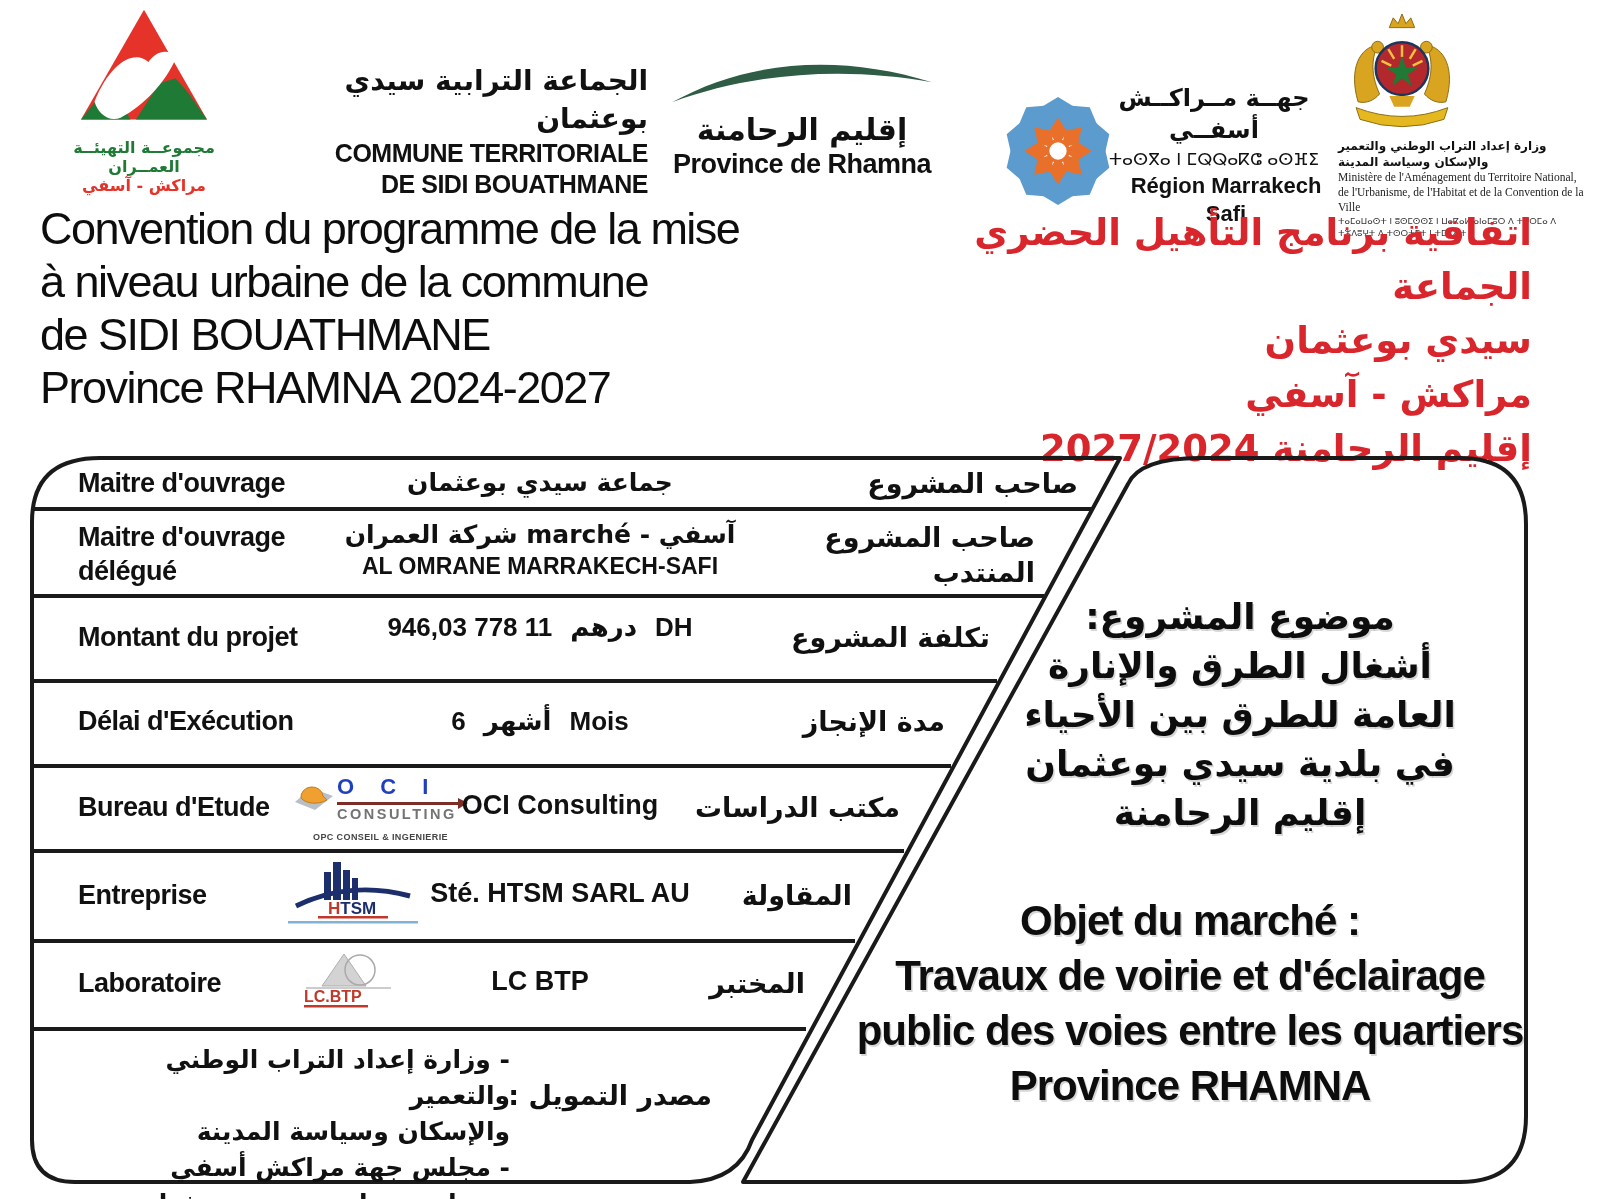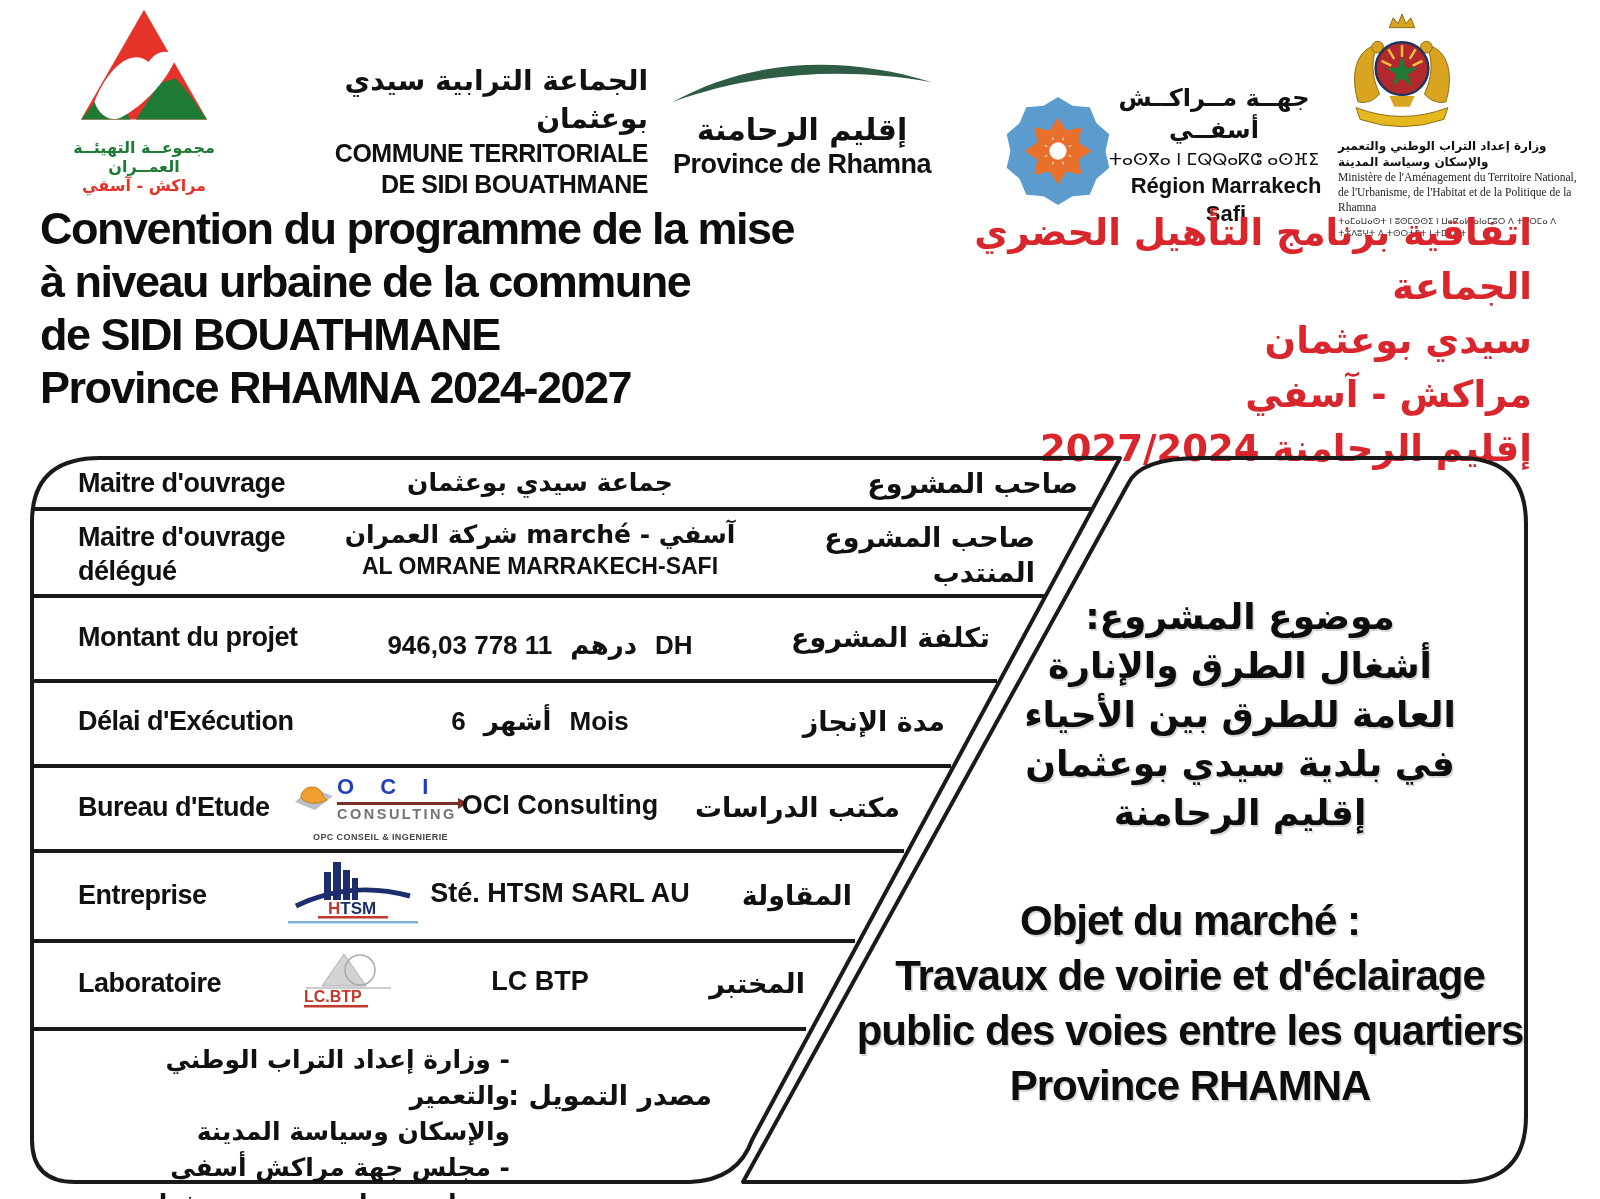--- a/index.html
+++ b/index.html
@@ -22,21 +22,21 @@
   .region-txt{left:1088px;top:82px;width:252px;text-align:center;}
   .region-ar{font-size:24px;font-weight:bold;line-height:32px;}
   .region-tif{font-size:17px;line-height:26px;font-family:"DejaVu Sans",sans-serif;}
   .region-fr{font-size:22px;font-weight:bold;line-height:28px;margin-left:24px;}
   .ministry{left:1338px;top:12px;width:258px;text-align:left;}
   .ministry-ar{font-size:12px;font-weight:bold;line-height:16px;}
   .ministry-fr{font-family:"Liberation Serif",serif;font-size:11.5px;line-height:15px;color:#222;}
   .ministry-tif{font-size:8.5px;line-height:12px;color:#333;font-family:"DejaVu Sans",sans-serif;}
 
   
-  .title-fr{left:40px;top:202px;width:780px;font-size:45px;font-weight:bold;line-height:53px;
+  .title-fr{left:40px;top:202px;width:780px;font-size:45px;font-weight:normal;line-height:53px;
             letter-spacing:-1.5px;color:#0d0d0d;}
   .title-ar{right:68px;top:206px;width:700px;direction:rtl;text-align:right;color:#D9262C;
             font-size:37px;font-weight:bold;line-height:54px;}
 
   
   .board{left:0;top:440px;width:1600px;height:759px;}
   .board svg.frame{position:absolute;left:0;top:0;}
   .fr-label{position:absolute;left:78px;font-size:27px;font-weight:bold;letter-spacing:-0.5px;white-space:nowrap;}
   .ar-label{position:absolute;font-size:27px;font-weight:bold;direction:rtl;white-space:nowrap;
             font-family:"DejaVu Sans",sans-serif;text-align:right;}
@@ -170,21 +170,21 @@
       <circle cx="40" cy="36" r="6" fill="#D9A520" stroke="#8a6a10" stroke-width="1"></circle>
       <circle cx="90" cy="36" r="6" fill="#D9A520" stroke="#8a6a10" stroke-width="1"></circle>
       <circle cx="65" cy="58" r="27" fill="#B3282D" stroke="#1C355E" stroke-width="2.5"></circle>
       <path d="M65,34 L65,46 M51,38 L57,48 M79,38 L73,48 M44,50 L54,55 M86,50 L76,55" stroke="#F0C040" stroke-width="2.5" fill="none"></path>
       <polygon points="65,45 69,57 81,57 71,64 75,76 65,68 55,76 59,64 49,57 61,57" fill="#1E7A34"></polygon>
       <polygon points="52,86 78,86 73,97 57,97" fill="#D9A520"></polygon>
       <path d="M18,98 Q65,116 112,98 L108,110 Q65,125 22,110 Z" fill="#E6B820" stroke="#8a6a10" stroke-width="1"></path>
     </svg>
     <div class="ministry-ar ar">وزارة إعداد التراب الوطني والتعمير والإسكان وسياسة المدينة</div>
     <div class="ministry-fr">Ministère de l'Aménagement du Territoire National,</div>
-    <div class="ministry-fr">de l'Urbanisme, de l'Habitat et de la Politique de la Rhamna</div>
+    <div class="ministry-fr">de l'Urbanisme, de l'Habitat et de la Convention de la Ville</div>
     <div class="ministry-tif">ⵜⴰⵎⴰⵡⴰⵙⵜ ⵏ ⵓⵙⵎⵙⵙⵉ ⵏ ⵡⴰⴽⴰⵍ ⴰⵏⴰⵎⵓⵔ ⴷ ⵜⵖⵔⵎⴰ ⴷ ⵜⵣⴷⵓⵖⵜ ⴷ ⵜⵙⵔⵜⵉⵜ ⵏ ⵜⵎⴷⵉⵏⵜ</div>
   </div>
 
   <div class="abs title-fr">
     <div>Convention du programme de la mise</div>
     <div>à niveau urbaine de la commune</div>
     <div>de SIDI BOUATHMANE</div>
     <div>Province RHAMNA 2024-2027</div>
   </div>
 
@@ -222,21 +222,21 @@
     <div class="val" style="top:80px">
       <div class="val-ar" style="font-size:25px">شركة العمران marché - آسفي</div>
       <div style="font-size:23px;margin-top:4px">AL OMRANE MARRAKECH-SAFI</div>
     </div>
     <div class="ar-label" style="top:80px;right:565px;line-height:35px">
       <div>صاحب المشروع</div>
       <div>المنتدب</div>
     </div>
 
     <div class="fr-label" style="top:182px">Montant du projet</div>
-    <div class="val mixed" style="top:190px;font-size:26px">
+    <div class="val mixed" style="top:172px;font-size:26px">
       <span class="val-ar">درهم</span><span>11 778 946,03</span><span>DH</span>
     </div>
     <div class="ar-label" style="top:182px;right:610px">تكلفة المشروع</div>
 
     <div class="fr-label" style="top:266px">Délai d'Exécution</div>
     <div class="val mixed" style="top:266px;font-size:26px">
       <span class="val-ar">أشهر</span><span>6</span><span>Mois</span>
     </div>
     <div class="ar-label" style="top:266px;right:655px">مدة الإنجاز</div>
 

